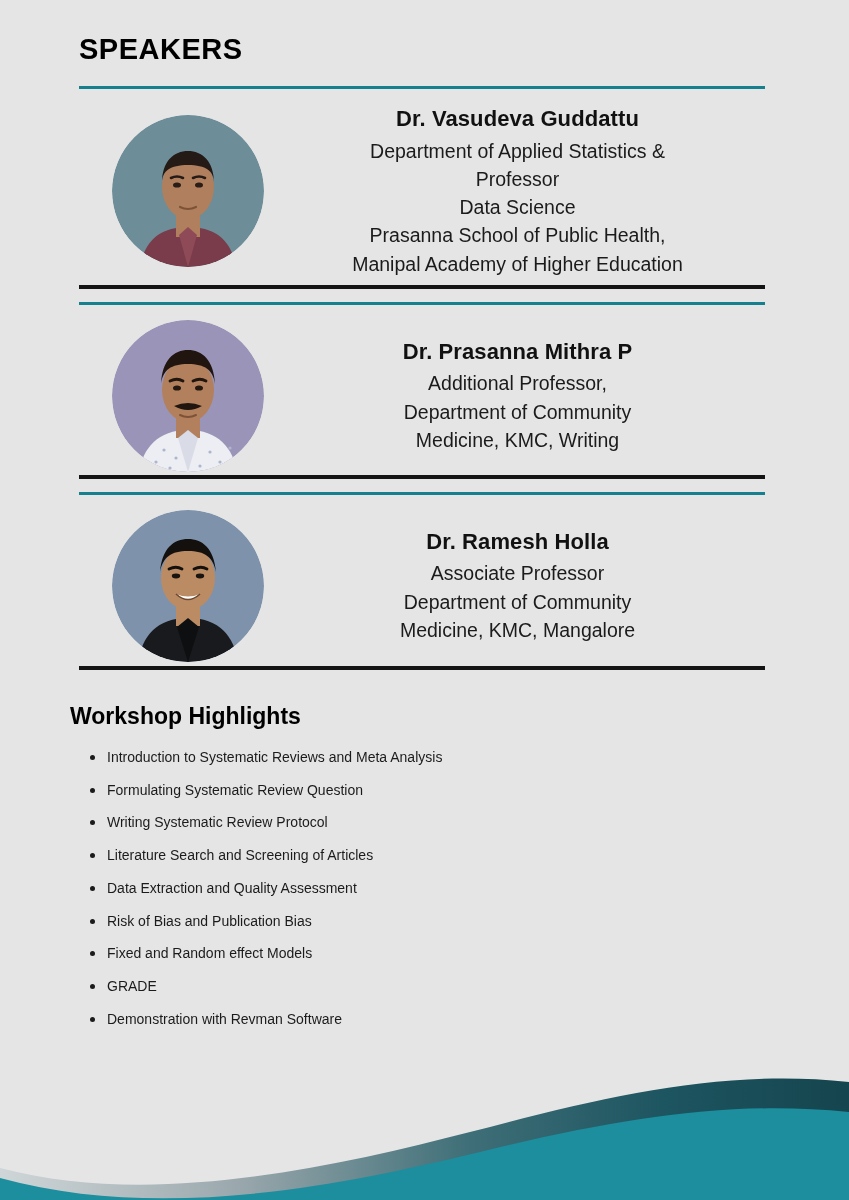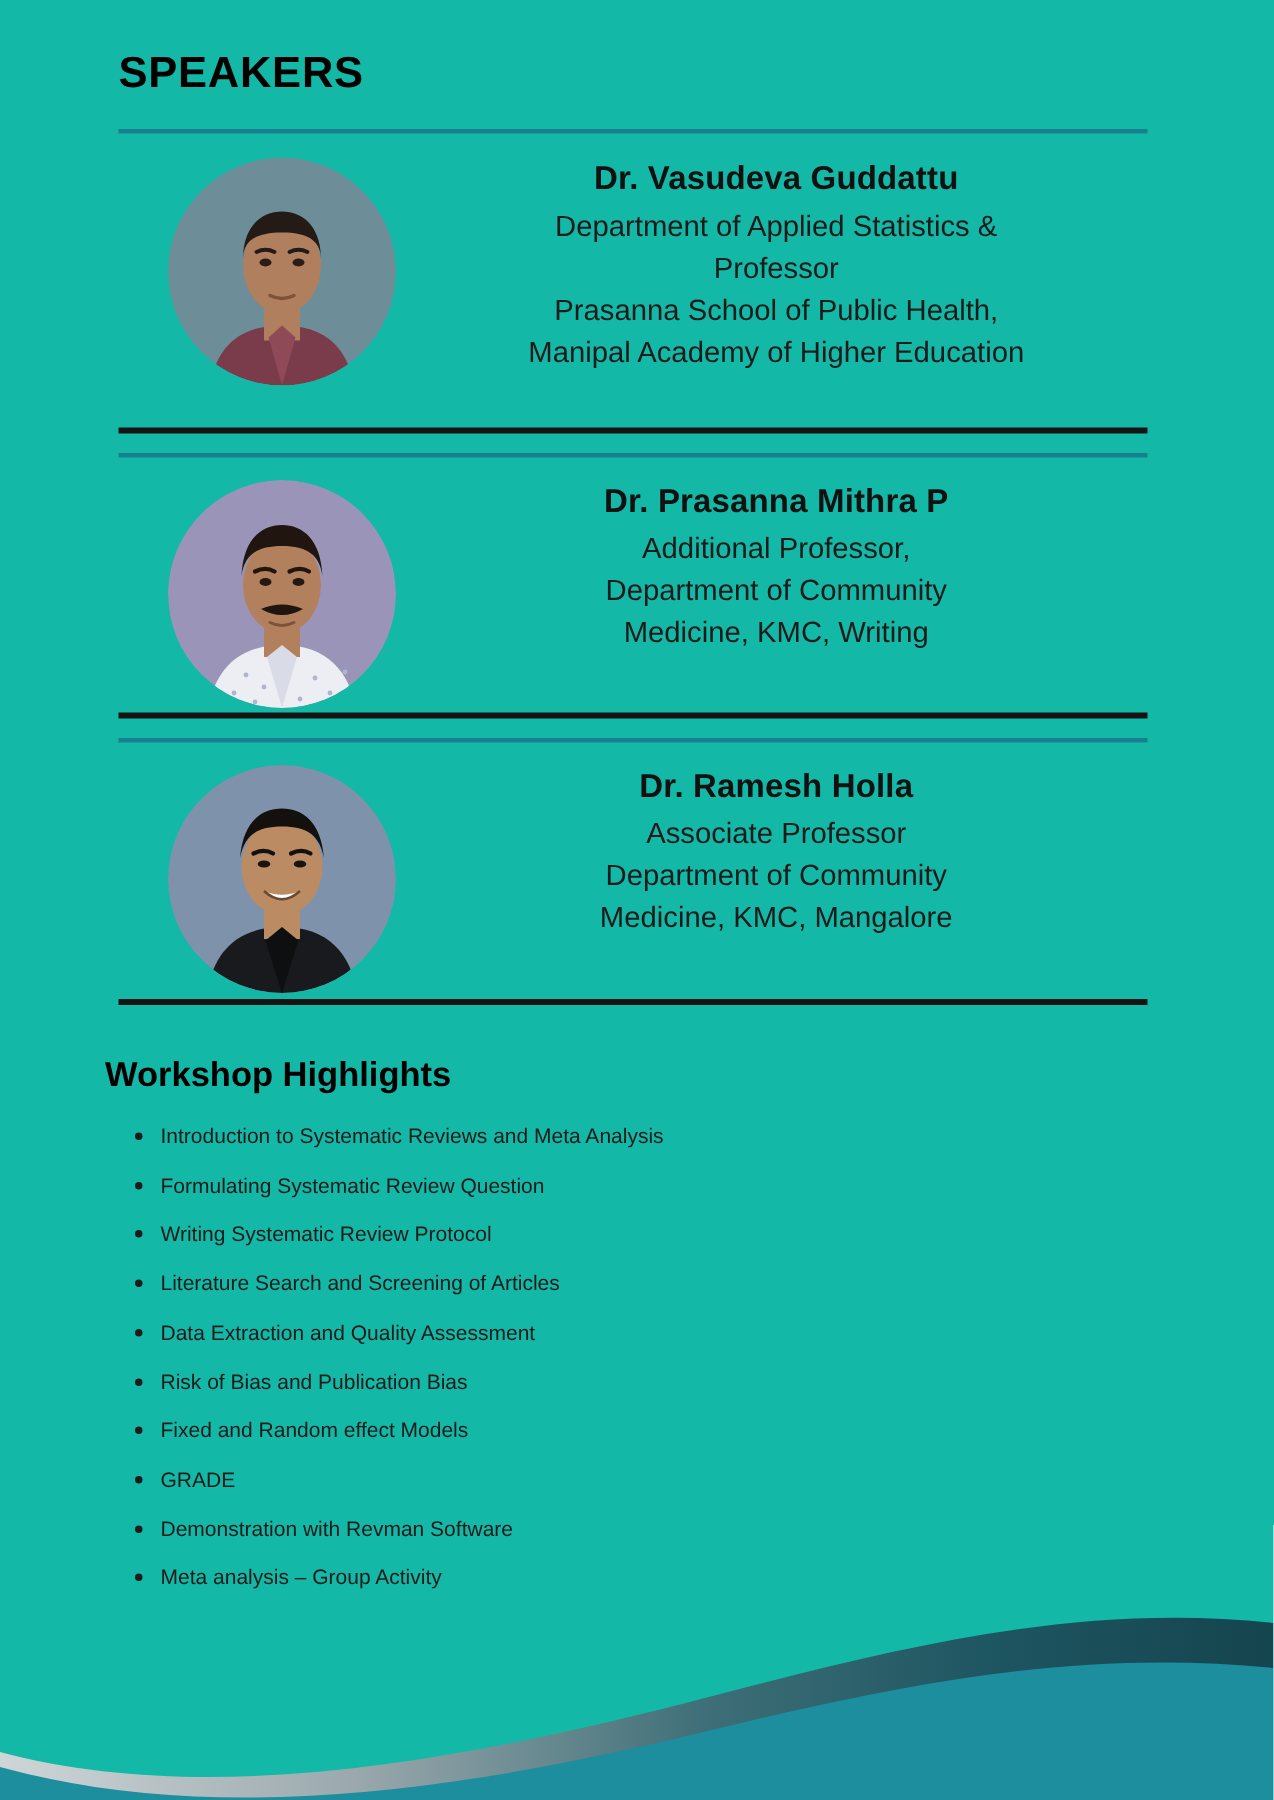--- a/index.html
+++ b/index.html
@@ -9,21 +9,21 @@
   }
   body {
     font-family: "Liberation Sans", sans-serif;
     -webkit-font-smoothing: antialiased;
   }
 
   .page {
     position: relative;
     width: 849px;
     height: 1200px;
-    background: #14b8a6;
+    background: #e5e5e5;
     overflow: hidden;
   }
 
   
   .header-title {
     position: absolute;
     left: 79px;
     top: 34px;
     font-size: 29px;
     font-weight: 700;
@@ -47,21 +47,21 @@
     height: 4px;
     background: #141414;
   }
 
   
   .speaker {
     position: absolute;
     left: 79px;
     width: 686px;
     display: flex;
-    align-items: flex-start;
+    align-items: center;
   }
   .avatar {
     width: 152px;
     height: 152px;
     border-radius: 50%;
     flex: 0 0 152px;
     margin-left: 33px;
     overflow: hidden;
     position: relative;
   }
@@ -163,20 +163,21 @@
           <path d="M59 63q6-3 12 0" stroke="#241a16" stroke-width="2.6" fill="none" stroke-linecap="round"></path>
           <path d="M81 63q6-3 12 0" stroke="#241a16" stroke-width="2.6" fill="none" stroke-linecap="round"></path>
           <path d="M68 92q8 4 16 0" stroke="#7e5236" stroke-width="2.2" fill="none" stroke-linecap="round"></path>
         </g>
       </svg>
     </div>
     <div class="sp-text">
       <div class="sp-name">Dr. Vasudeva Guddattu</div>
       <div class="sp-line">Department of  Applied Statistics &amp;</div>
       <div class="sp-line">Professor</div>
+      <div class="sp-line">Data Science</div>
       <div class="sp-line">Prasanna School of Public Health,</div>
       <div class="sp-line">Manipal Academy of Higher Education</div>
     </div>
   </div>
   <div class="rule-black" style="top:285px;"></div>
   <div class="rule" style="top:302px;"></div>
 
   <div class="speaker" style="top:320px;">
     <div class="avatar">
       <svg viewBox="0 0 152 152">
@@ -258,21 +259,20 @@
   <ul class="wh-list">
     <li>Introduction to Systematic Reviews and Meta Analysis</li>
     <li>Formulating Systematic Review Question</li>
     <li>Writing Systematic Review Protocol</li>
     <li>Literature Search and Screening of Articles</li>
     <li>Data Extraction and Quality Assessment</li>
     <li>Risk of Bias and Publication Bias</li>
     <li>Fixed and Random effect Models</li>
     <li>GRADE</li>
     <li>Demonstration with Revman Software</li>
-    <li>Meta analysis – Group Activity</li>
   </ul>
 
   <div class="waves">
     <svg viewBox="0 0 849 160" preserveAspectRatio="none">
       <defs>
         <linearGradient id="gdark" x1="0" y1="0" x2="1" y2="0">
           <stop offset="0%" stop-color="#cfd6d8"></stop>
           <stop offset="28%" stop-color="#9aa8ad"></stop>
           <stop offset="55%" stop-color="#3f6f78"></stop>
           <stop offset="78%" stop-color="#1d5560"></stop>

